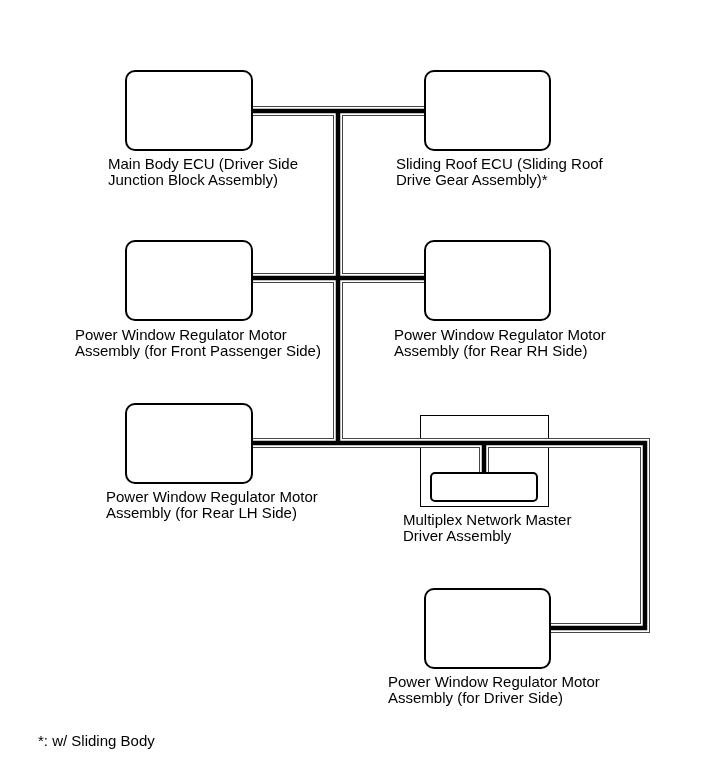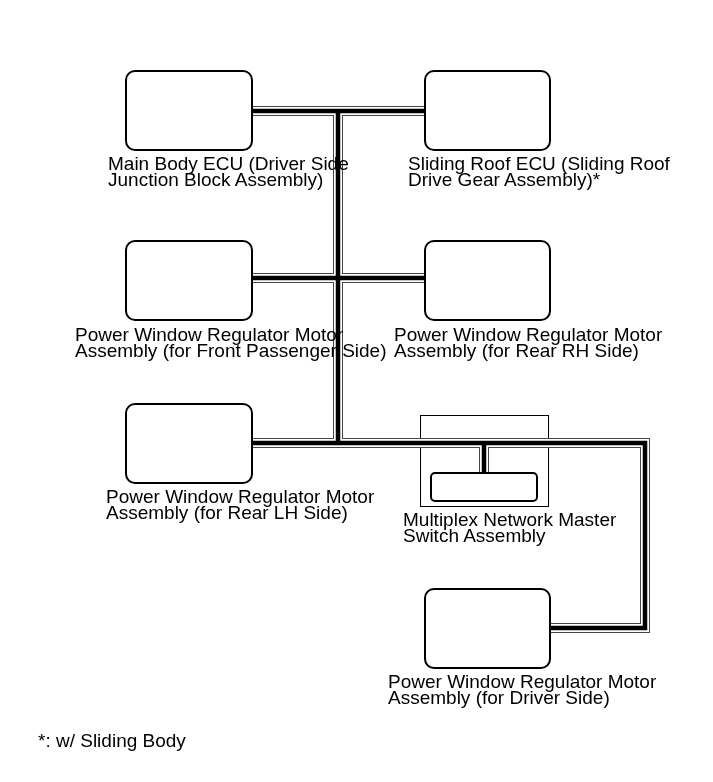--- a/index.html
+++ b/index.html
@@ -42,21 +42,21 @@
     z-index: 3;
     pointer-events: none;
   }
   .wires .pass-outer { fill: none; stroke: #454545; stroke-width: 10;  }
   .wires .pass-gap   { fill: none; stroke: #ffffff; stroke-width: 8;   }
   .wires .pass-core  { fill: none; stroke: #000000; stroke-width: 4.5; }
   
   .lbl {
     position: absolute;
     color: #000000;
-    font-size: 19px;
+    font-size: 15px;
     line-height: 16px;
     white-space: pre-line;
     z-index: 5;
   }
 </style>
 </head>
 <body>
 
 <div class="stage">
 
@@ -71,28 +71,28 @@
   <svg class="wires" viewBox="0 0 713 782" aria-hidden="true">
     <path class="pass-outer" d="M253 111 H424 M338 111 V443 M253 278 H424 M253 443 H645 V628 H551 M484 443 V474"></path>
     <path class="pass-gap" d="M253 111 H424 M338 111 V443 M253 278 H424 M253 443 H645 V628 H551 M484 443 V474"></path>
     <path class="pass-core" d="M253 111 H424 M338 111 V443 M253 278 H424 M253 443 H645 V628 H551 M484 443 V474"></path>
   </svg>
 
   <div class="box inner" style="left:430px; top:472px; width:108px; height:30px;"></div>
 
   <div class="lbl" style="left:108px; top:156px;">Main Body ECU (Driver Side
 Junction Block Assembly)</div>
-  <div class="lbl" style="left:396px; top:156px;margin-left:12px;">Sliding Roof ECU (Sliding Roof
+  <div class="lbl" style="left:396px; top:156px;">Sliding Roof ECU (Sliding Roof
 Drive Gear Assembly)*</div>
   <div class="lbl" style="left:75px;  top:327px;">Power Window Regulator Motor
 Assembly (for Front Passenger Side)</div>
   <div class="lbl" style="left:394px; top:327px;">Power Window Regulator Motor
 Assembly (for Rear RH Side)</div>
   <div class="lbl" style="left:106px; top:489px;">Power Window Regulator Motor
 Assembly (for Rear LH Side)</div>
   <div class="lbl" style="left:403px; top:512px;">Multiplex Network Master
-Switch Assembly</div>
+Driver Assembly</div>
   <div class="lbl" style="left:388px; top:674px;">Power Window Regulator Motor
 Assembly (for Driver Side)</div>
 
   <div class="lbl" style="left:38px; top:733px;">*: w/ Sliding Body</div>
 
 </div>
 
 </body></html>

